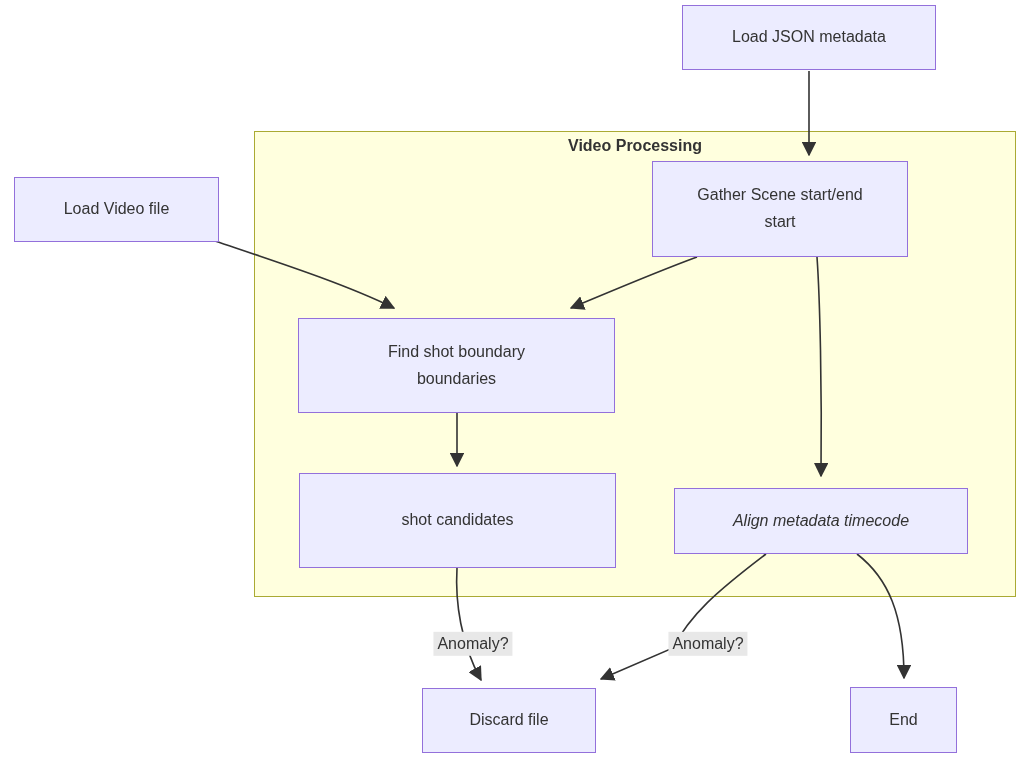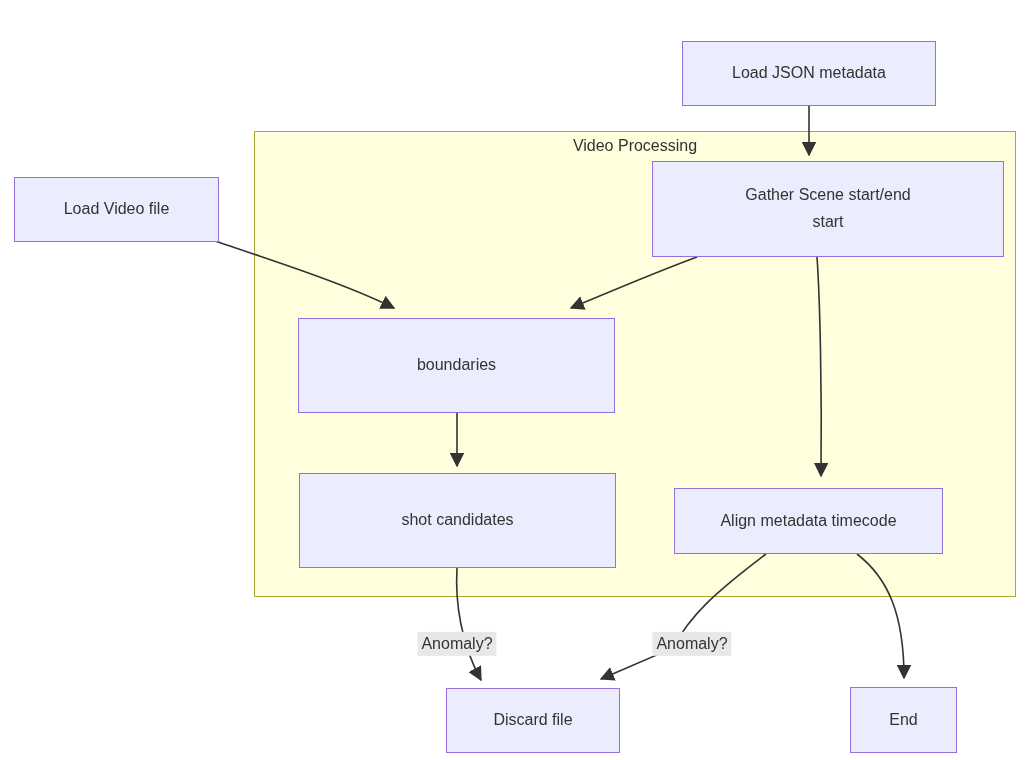--- a/index.html
+++ b/index.html
@@ -18,20 +18,21 @@
     border: 1.3px solid #aaaa33;
     box-sizing: border-box;
     z-index: 1;
   }
   .cluster-title {
     position: absolute;
     left: 0; right: 0; top: 5px;
     text-align: center;
     font-size: 16px;
     color: #333333;
+    font-weight: bold;
   }
   svg.edges {
     position: absolute;
     left: 0; top: 0;
     z-index: 2;
     pointer-events: none;
   }
   svg.edges path.edge {
     fill: none;
     stroke: #333333;
@@ -55,29 +56,30 @@
   .edge-label {
     position: absolute;
     transform: translate(-50%, -50%);
     background: #e8e8e8;
     color: #333333;
     font-size: 16px;
     line-height: 1.4;
     padding: 1px 4px;
     z-index: 4;
     white-space: nowrap;
+    margin-left: 16px;
   }
   
-  #n-load-json   { left: 682px; top: 5px;   width: 254px; height: 65px; margin-top: 36px; }
+  #n-load-json   { left: 682px; top: 5px;   width: 254px; height: 65px; }
   #n-load-video  { left: 14px;  top: 177px; width: 205px; height: 65px; }
-  #n-gather      { left: 652px; top: 161px; width: 352px; height: 96px; }
+  #n-gather      { left: 652px; top: 161px; width: 256px; height: 96px; }
   #n-find-shot   { left: 298px; top: 318px; width: 317px; height: 95px; }
   #n-align-scene { left: 299px; top: 473px; width: 317px; height: 95px; }
-  #n-align-meta  { left: 674px; top: 488px; width: 269px; height: 66px; }
-  #n-discard     { left: 446px; top: 688px; width: 174px; height: 65px; }
+  #n-align-meta  { left: 674px; top: 488px; width: 294px; height: 66px; font-style: italic; }
+  #n-discard     { left: 422px; top: 688px; width: 174px; height: 65px; }
   #n-end         { left: 850px; top: 687px; width: 107px; height: 66px; text-align: right; }
   #cluster-video { left: 254px; top: 131px; width: 762px; height: 466px; }
   #el-anomaly-1  { left: 457px; top: 644px; }
   #el-anomaly-2  { left: 692px; top: 644px; }
 </style>
 </head>
 <body>
 
 <div id="canvas">
 
@@ -108,20 +110,21 @@
   <div class="node" id="n-load-video">
     <span>Load Video file</span>
   </div>
 
   <div class="node" id="n-gather">
     <span>Gather Scene start/end</span>
     <span>start</span>
   </div>
 
   <div class="node" id="n-find-shot">
+    <span>Find shot boundary</span>
     <span>boundaries</span>
   </div>
 
   <div class="node" id="n-align-scene">
     <span>shot candidates</span>
   </div>
 
   <div class="node" id="n-align-meta">
     <span>Align metadata timecode</span>
   </div>

